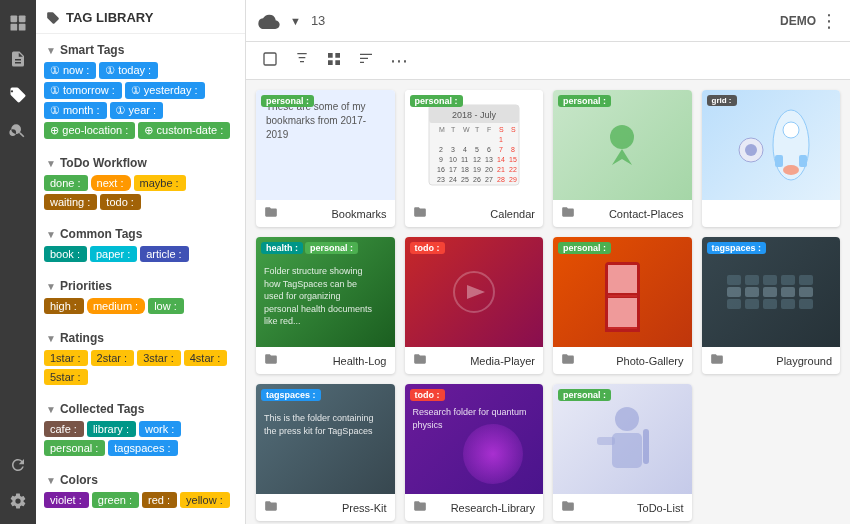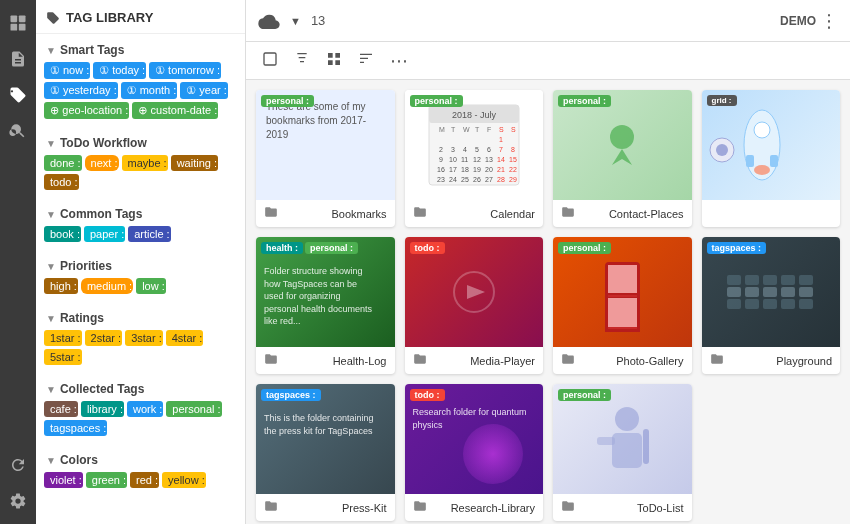--- a/index.html
+++ b/index.html
@@ -50,21 +50,21 @@
       padding: 5px 2px 3px 2px;
       font-size: 12px; font-weight: 600; color: #444; cursor: pointer;
       user-select: none;
     }
     .section-header .chevron { font-size: 10px; color: #888; }
 
     .tag-group { display: flex; flex-wrap: wrap; gap: 3px; padding: 2px 0 4px 0; }
 
     .tag {
       display: inline-flex; align-items: center;
-      padding: 1px 0 1px 5px;
+      padding: 1px 6px 1px 5px;
       border-radius: 3px;
       font-size: 11px; font-weight: 500;
       cursor: pointer; user-select: none;
       border: 1px solid transparent;
     }
 
     
     .tag-blue { background: #2196f3; color: #fff; }
     .tag-green { background: #4caf50; color: #fff; }
     .tag-orange { background: #ff9800; color: #fff; border-radius: 6px; }
@@ -453,21 +453,21 @@
           <span class="grid-folder-icon">
             <svg width="14" height="14" viewBox="0 0 24 24" fill="#888">
                 <path d="M10 4H4c-1.11 0-2 .89-2 2v12a2 2 0 002 2h16a2 2 0 002-2V8c0-1.11-.89-2-2-2h-8l-2-2z"></path>
               </svg>
           </span>
           <span class="grid-label">Contact-Places</span>
         </div>
       </div>
 
       <div class="grid-item">
-        <div class="grid-thumb" style="background:linear-gradient(135deg,#bbdefb,#e3f2fd);display:flex;align-items:center;justify-content:flex-start;position:relative;">
+        <div class="grid-thumb" style="background:linear-gradient(135deg,#bbdefb,#e3f2fd);display:flex;align-items:center;justify-content:center;position:relative;">
           <div class="tag-badge">
             <span class="t-badge" style="background:#555;font-size:8px;">grid :</span>
           </div>
 
           <svg width="80" height="90" viewBox="0 0 80 90">
             <ellipse cx="60" cy="45" rx="18" ry="35" fill="#e3f2fd" stroke="#90caf9" stroke-width="1"></ellipse>
             <circle cx="60" cy="30" r="8" fill="#fff" stroke="#90caf9" stroke-width="1"></circle>
             <rect x="44" y="55" width="8" height="12" rx="2" fill="#90caf9"></rect>
             <rect x="68" y="55" width="8" height="12" rx="2" fill="#90caf9"></rect>
             <ellipse cx="60" cy="70" rx="8" ry="5" fill="#ff7043" opacity="0.6"></ellipse>

